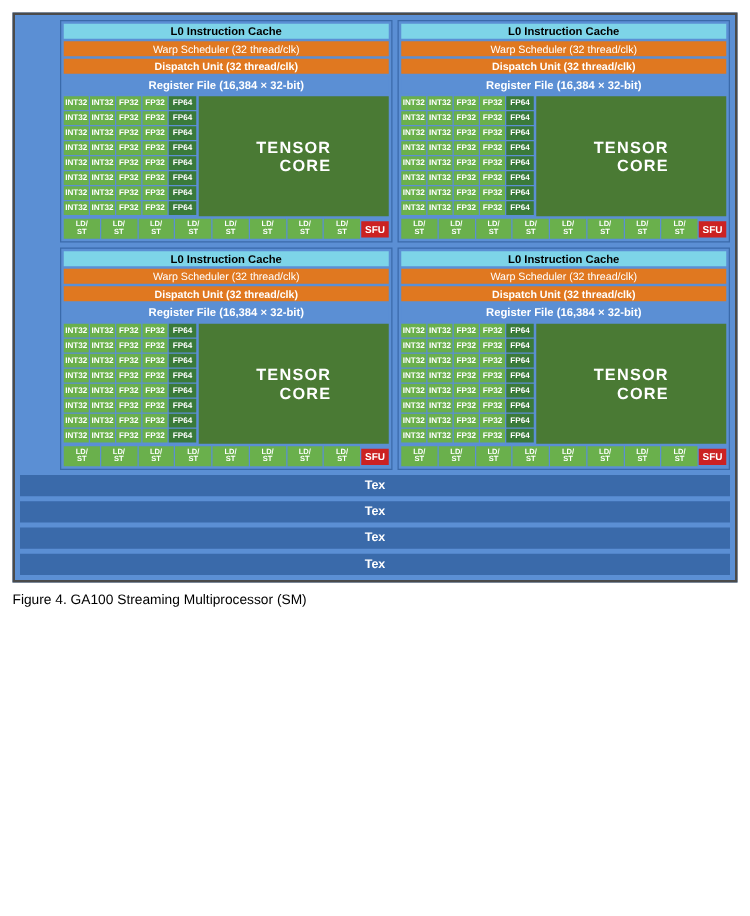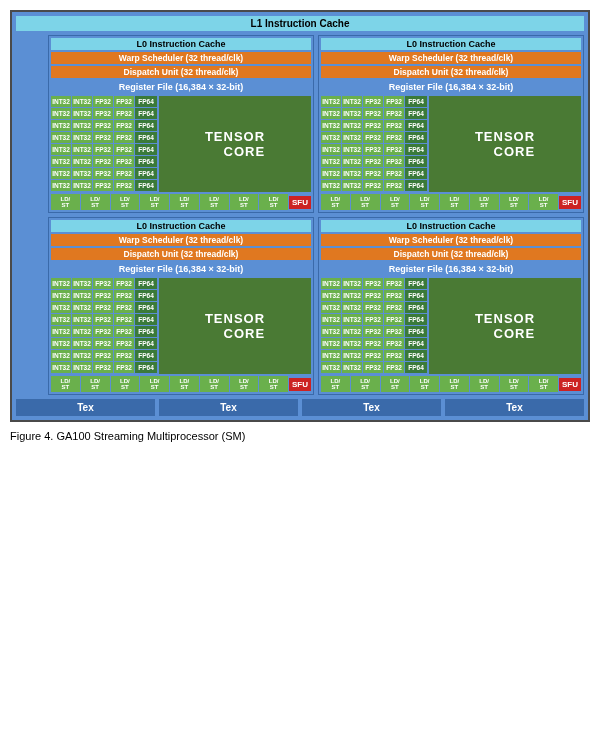--- a/index.html
+++ b/index.html
@@ -48,21 +48,21 @@
       font-size: 9px;
       font-weight: bold;
       padding: 1px 0;
       margin-bottom: 2px;
       color: #000;
     }
     .warp-scheduler {
       background: #e07820;
       text-align: center;
       font-size: 8.5px;
-      font-weight: bold;
+      font-weight: normal;
       padding: 1px 0;
       margin-bottom: 2px;
       color: #fff;
     }
     .dispatch-unit {
       background: #e07820;
       text-align: center;
       font-size: 8.5px;
       font-weight: bold;
       padding: 1px 0;
@@ -149,41 +149,41 @@
       text-align: center;
       font-size: 10px;
       font-weight: bold;
       padding: 2px 0;
       margin-bottom: 4px;
       color: #000;
     }
     .tex-row {
       display: flex;
       gap: 4px;
+      flex-direction: column;
     }
     .tex-cell {
       flex: 1;
       background: #3a6aaa;
       text-align: center;
       color: #fff;
       font-size: 10px;
       font-weight: bold;
       padding: 3px 0;
     }
     .figure-caption {
       font-size: 11px;
       margin-top: 8px;
       color: #000;
     }
   </style>
 </head>
 <body>
 
 <div class="diagram-wrapper">
-  <div class="l1-instruction-cache-top">L1 Instruction Cache</div>
 
   <div class="quadrants-row">
 
     <div class="quadrant">
       <div class="l0-instruction-cache">L0 Instruction Cache</div>
       <div class="warp-scheduler">Warp Scheduler (32 thread/clk)</div>
       <div class="dispatch-unit">Dispatch Unit (32 thread/clk)</div>
       <div class="register-file">Register File (16,384 × 32-bit)</div>
       <div class="cuda-area">
         <div class="cuda-grid">

